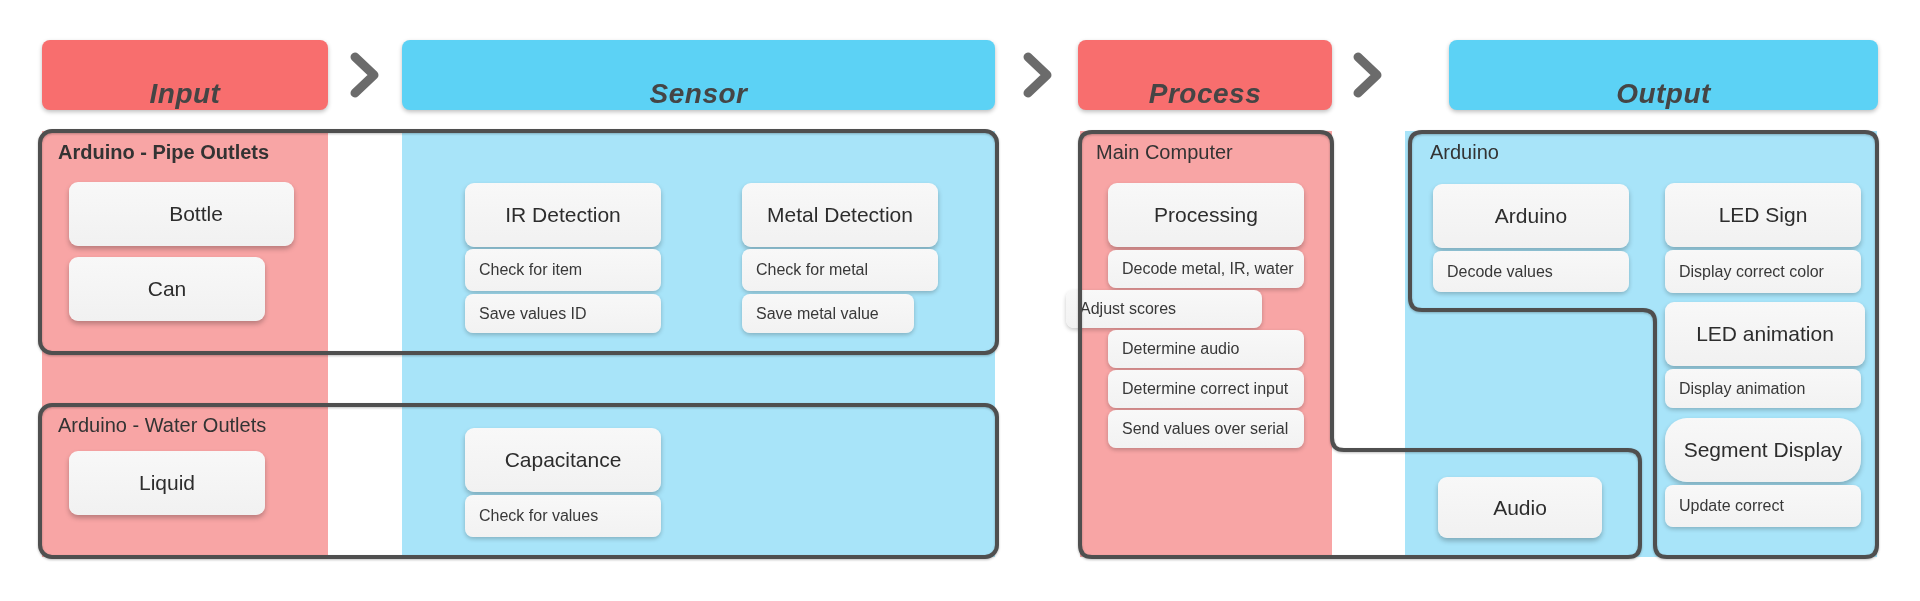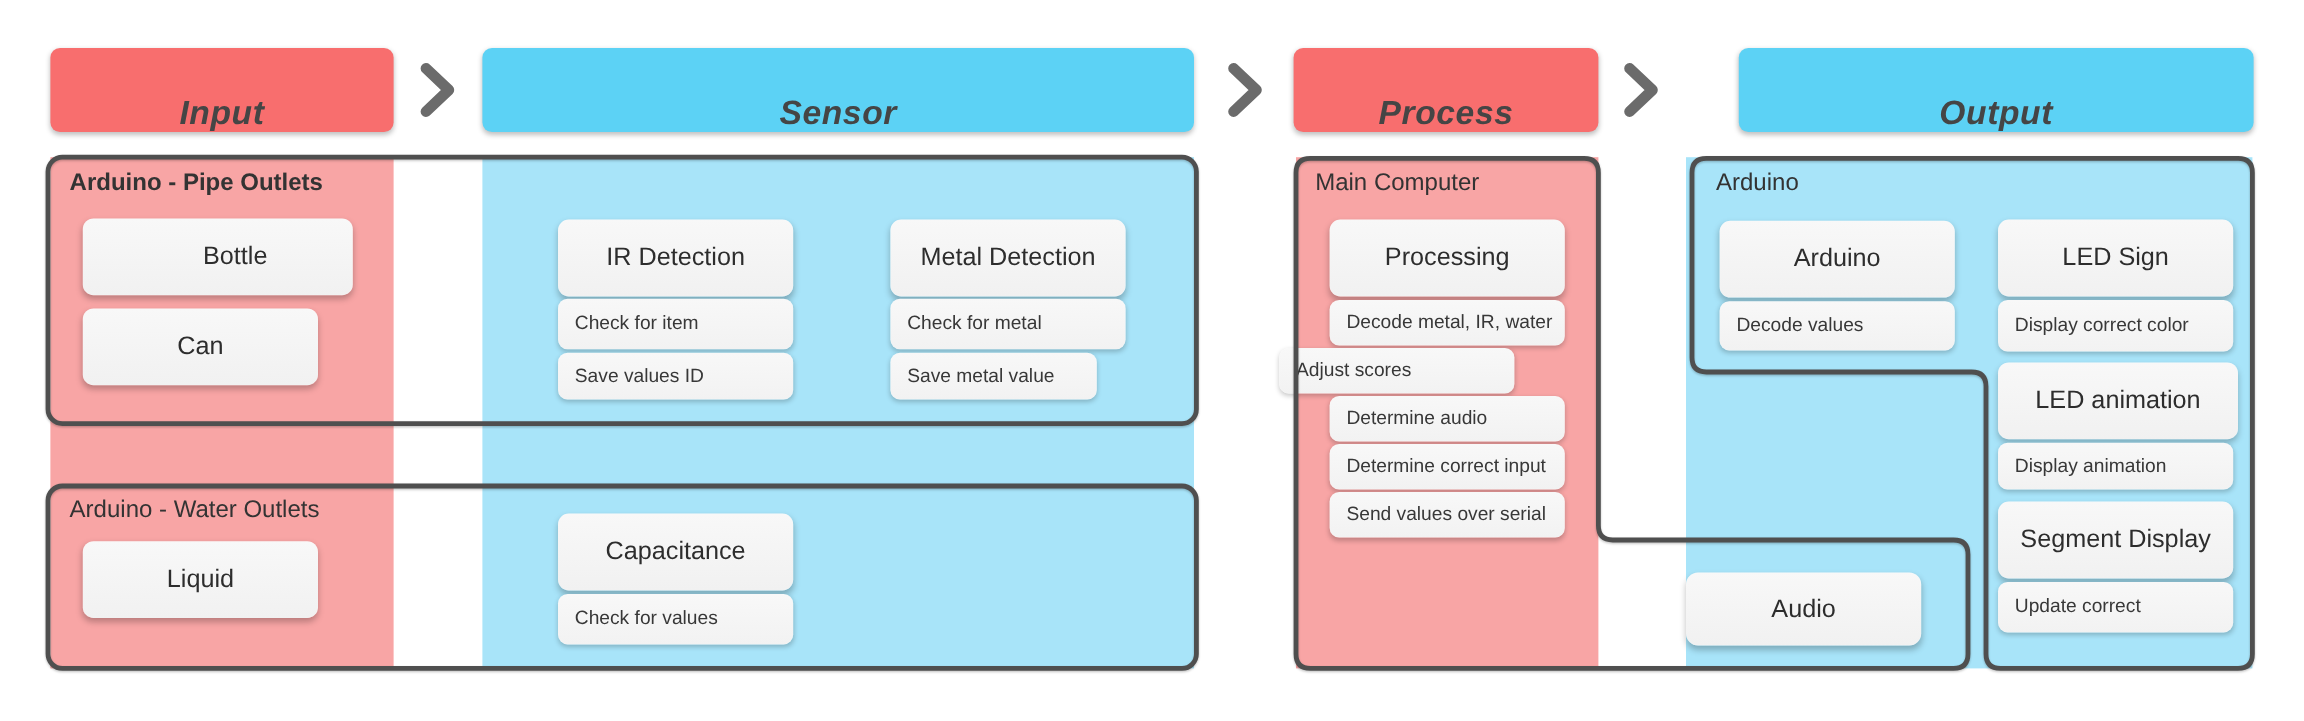--- a/index.html
+++ b/index.html
@@ -129,26 +129,26 @@
   <div class="node" style="left:1665px;top:183px;width:196px;">
       <span>LED Sign</span>
     </div>
   <div class="step" style="left:1665px;top:250px;width:196px;height:43px;">Display correct color</div>
 
   <div class="node" style="left:1665px;top:302px;width:200px;">
       <span>LED animation</span>
     </div>
   <div class="step" style="left:1665px;top:369px;width:196px;height:39px;">Display animation</div>
 
-  <div class="node" style="left:1665px;top:418px;width:196px;">
+  <div class="node" style="left:1665px;top:418px;width:196px;border-radius:22px;">
       <span>Segment Display</span>
     </div>
   <div class="step" style="left:1665px;top:485px;width:196px;height:42px;">Update correct</div>
 
-  <div class="node" style="left:1405px;top:477px;width:196px;height:61px;border-radius:10px;">
+  <div class="node" style="left:1438px;top:477px;width:164px;height:61px;">
       <span>Audio</span>
     </div>
 
   <svg class="outlines" width="1920" height="601" viewBox="0 0 1920 601">
     <rect x="40" y="131" width="957" height="222" rx="12" fill="none" stroke="#4f4f4f" stroke-width="4"></rect>
     <rect x="40" y="405" width="957" height="152" rx="12" fill="none" stroke="#4f4f4f" stroke-width="4"></rect>
     <path d="M 1092 132 H 1320 Q 1332 132 1332 144 V 438 Q 1332 450 1344 450 H 1628 Q 1640 450 1640 462 V 545 Q 1640 557 1628 557 H 1092 Q 1080 557 1080 545 V 144 Q 1080 132 1092 132 Z" fill="none" stroke="#4f4f4f" stroke-width="4"></path>
     <path d="M 1422 132 H 1865 Q 1877 132 1877 144 V 545 Q 1877 557 1865 557 H 1667 Q 1655 557 1655 545 V 322 Q 1655 310 1643 310 H 1422 Q 1410 310 1410 298 V 144 Q 1410 132 1422 132 Z" fill="none" stroke="#4f4f4f" stroke-width="4"></path>
   </svg>
 

